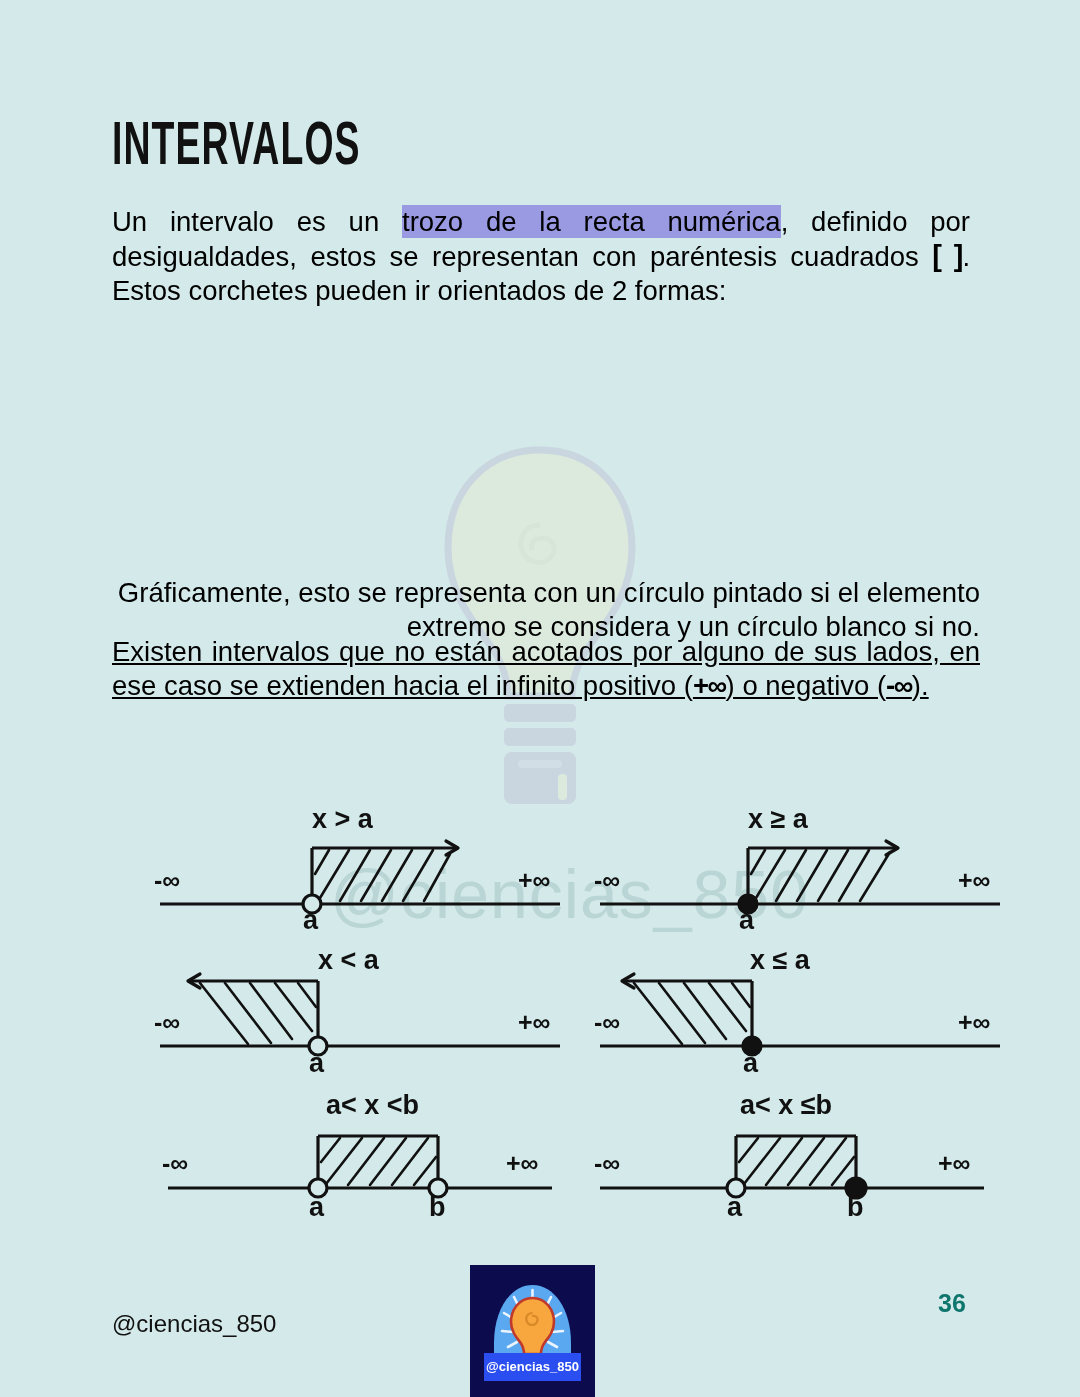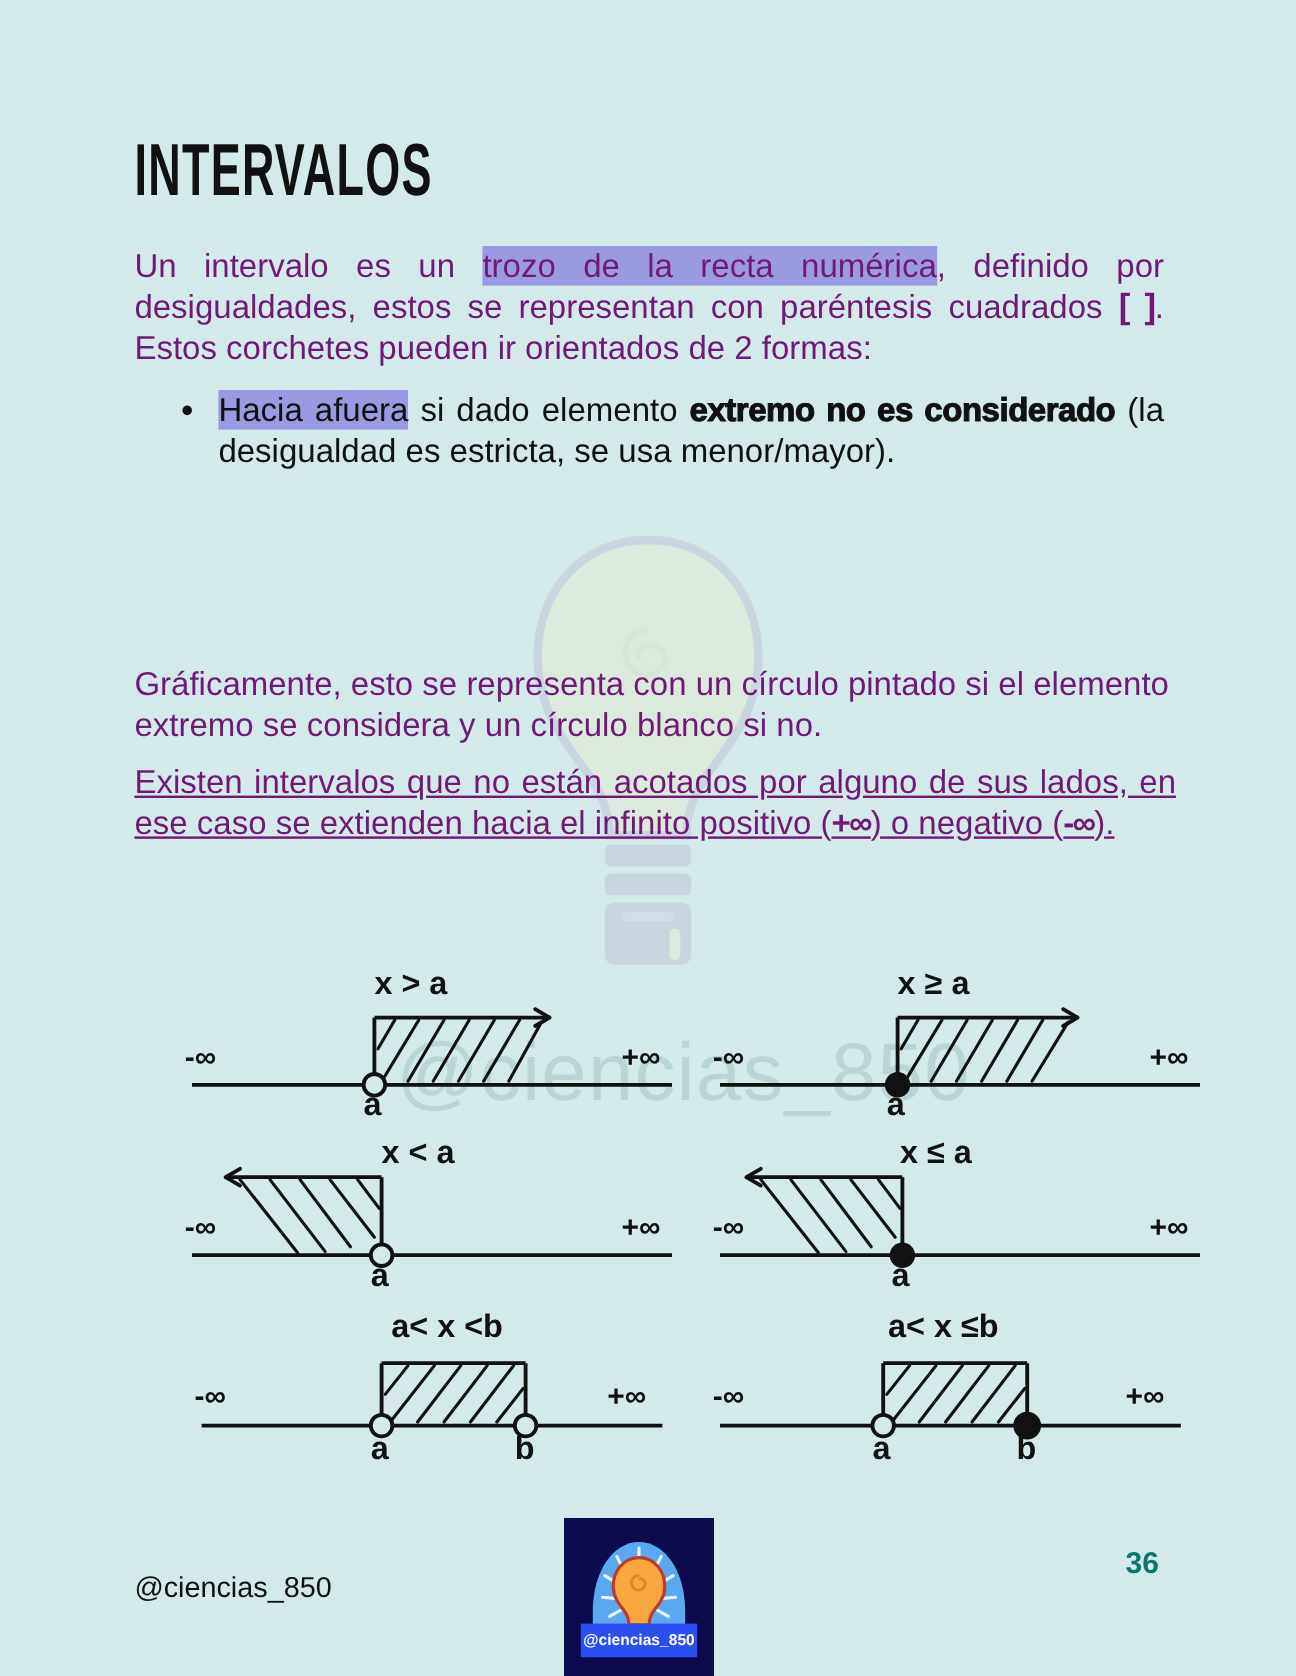--- a/index.html
+++ b/index.html
@@ -62,25 +62,25 @@
     transform-origin: left top;
     line-height: 1;
   }
 
   .body-text {
     position: absolute;
     left: 112px;
     width: 858px;
     font-size: 27.5px;
     line-height: 34px;
-    color: #701a75;
+    color: #000000;
     text-align: justify;
     font-weight: 500;
   }
-  .body-text.nojust { text-align: left; }
+  .body-text.nojust { text-align: right; margin-top: 23px; }
 
   #para-intro { top: 205px; }
   #para-graph { top: 553px; width: 868px; }
   #para-unbounded { top: 635px; width: 868px; text-decoration: underline; }
 
   .hl {
     background: #9a9ae2;
     padding: 1px 0;
     box-decoration-break: clone;
     -webkit-box-decoration-break: clone;
@@ -194,23 +194,20 @@
 
 <div class="page">
 
   <div id="page-title">INTERVALOS</div>
 
   <div class="body-text" id="para-intro">
     <span>Un intervalo es un </span><span class="hl">trozo de la recta numérica</span><span>, definido por desigualdades, estos se representan con paréntesis cuadrados </span><span class="brackets">[ ]</span><span>. Estos corchetes pueden ir orientados de 2 formas:</span>
   </div>
 
   <ul id="bullet-list">
-    <li>
-      <span class="dot"></span><span class="hl">Hacia afuera</span><span> si dado elemento </span><span class="bold-outline">extremo no es considerado</span><span> (la desigualdad es estricta, se usa menor/mayor).</span>
-    </li>
   </ul>
 
   <div class="body-text nojust" id="para-graph">Gráficamente, esto se representa con un círculo pintado si el elemento extremo se considera y un círculo blanco si no.</div>
 
   <div class="body-text" id="para-unbounded">
     <span>Existen intervalos que no están acotados por alguno de sus lados, en ese caso se extienden hacia el infinito positivo (</span><span class="inf">+∞</span><span>) o negativo (</span><span class="inf">-∞</span><span>).</span>
   </div>
 
   <div id="diagram-grid">
 

